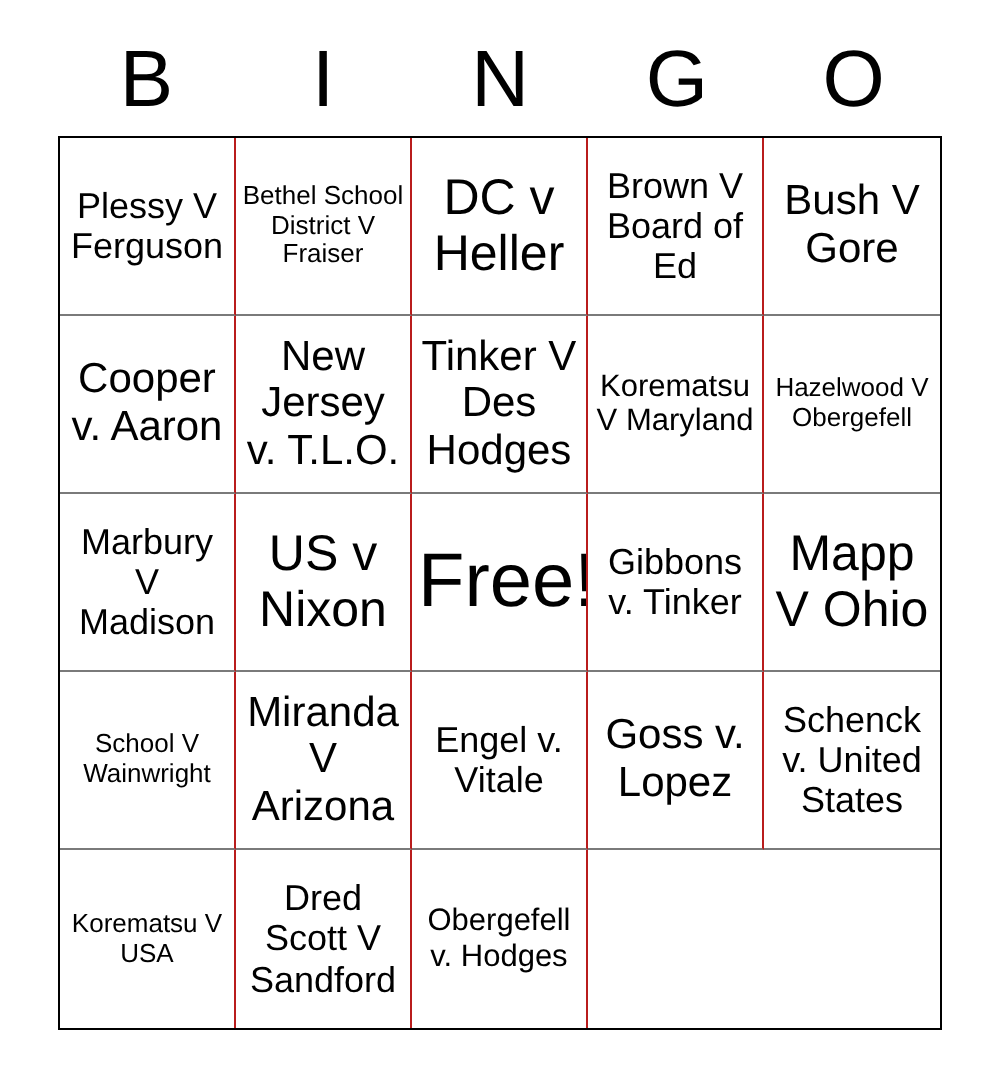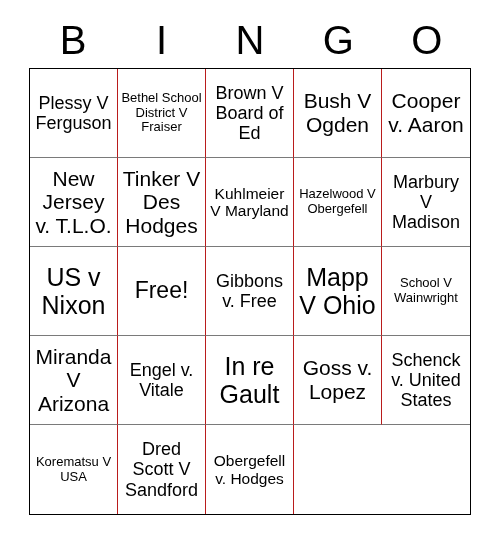--- a/index.html
+++ b/index.html
@@ -77,21 +77,21 @@
     display: block;
     width: 100%;
     line-height: 1.12;
     color: #000000;
   }
   .fs-xs  .cell-text { font-size: 13px; }
   .fs-s   .cell-text { font-size: 15.5px; }
   .fs-m   .cell-text { font-size: 18px; }
   .fs-l   .cell-text { font-size: 21px; }
   .fs-xl  .cell-text { font-size: 25px; }
-  .fs-xxl .cell-text { font-size: 23px; }
+  .fs-xxl .cell-text { font-size: 38px; }
 </style>
 </head>
 <body>
 
 <div id="card">
 
   <div id="header">
     <div class="header-letter">B</div>
     <div class="header-letter">I</div>
     <div class="header-letter">N</div>
@@ -100,67 +100,67 @@
   </div>
 
   <div id="grid">
 
   <div class="cell fs-m">
         <span class="cell-text">Plessy V Ferguson</span>
       </div>
       <div class="cell fs-xs">
         <span class="cell-text">Bethel School District V Fraiser</span>
       </div>
+      <div class="cell fs-xl">
+        <span class="cell-text">DC v Heller</span>
+      </div>
       <div class="cell fs-m">
         <span class="cell-text">Brown V Board of Ed</span>
       </div>
       <div class="cell fs-l">
-        <span class="cell-text">Bush V Ogden</span>
+        <span class="cell-text">Bush V Gore</span>
       </div>
       <div class="cell fs-l">
         <span class="cell-text">Cooper v. Aaron</span>
       </div>
       <div class="cell fs-l">
         <span class="cell-text">New Jersey v. T.L.O.</span>
       </div>
       <div class="cell fs-l">
         <span class="cell-text">Tinker V Des Hodges</span>
       </div>
       <div class="cell fs-s">
-        <span class="cell-text">Kuhlmeier V Maryland</span>
+        <span class="cell-text">Korematsu V Maryland</span>
       </div>
       <div class="cell fs-xs">
         <span class="cell-text">Hazelwood V Obergefell</span>
       </div>
       <div class="cell fs-m">
         <span class="cell-text">Marbury V Madison</span>
       </div>
       <div class="cell fs-xl">
         <span class="cell-text">US v Nixon</span>
       </div>
       <div class="cell fs-xxl">
         <span class="cell-text">Free!</span>
       </div>
       <div class="cell fs-m">
-        <span class="cell-text">Gibbons v. Free</span>
+        <span class="cell-text">Gibbons v. Tinker</span>
       </div>
       <div class="cell fs-xl">
         <span class="cell-text">Mapp V Ohio</span>
       </div>
       <div class="cell fs-xs">
         <span class="cell-text">School V Wainwright</span>
       </div>
       <div class="cell fs-l">
         <span class="cell-text">Miranda V Arizona</span>
       </div>
       <div class="cell fs-m">
         <span class="cell-text">Engel v. Vitale</span>
-      </div>
-      <div class="cell fs-xl">
-        <span class="cell-text">In re Gault</span>
       </div>
       <div class="cell fs-l">
         <span class="cell-text">Goss v. Lopez</span>
       </div>
       <div class="cell fs-m">
         <span class="cell-text">Schenck v. United States</span>
       </div>
       <div class="cell fs-xs">
         <span class="cell-text">Korematsu V USA</span>
       </div>

